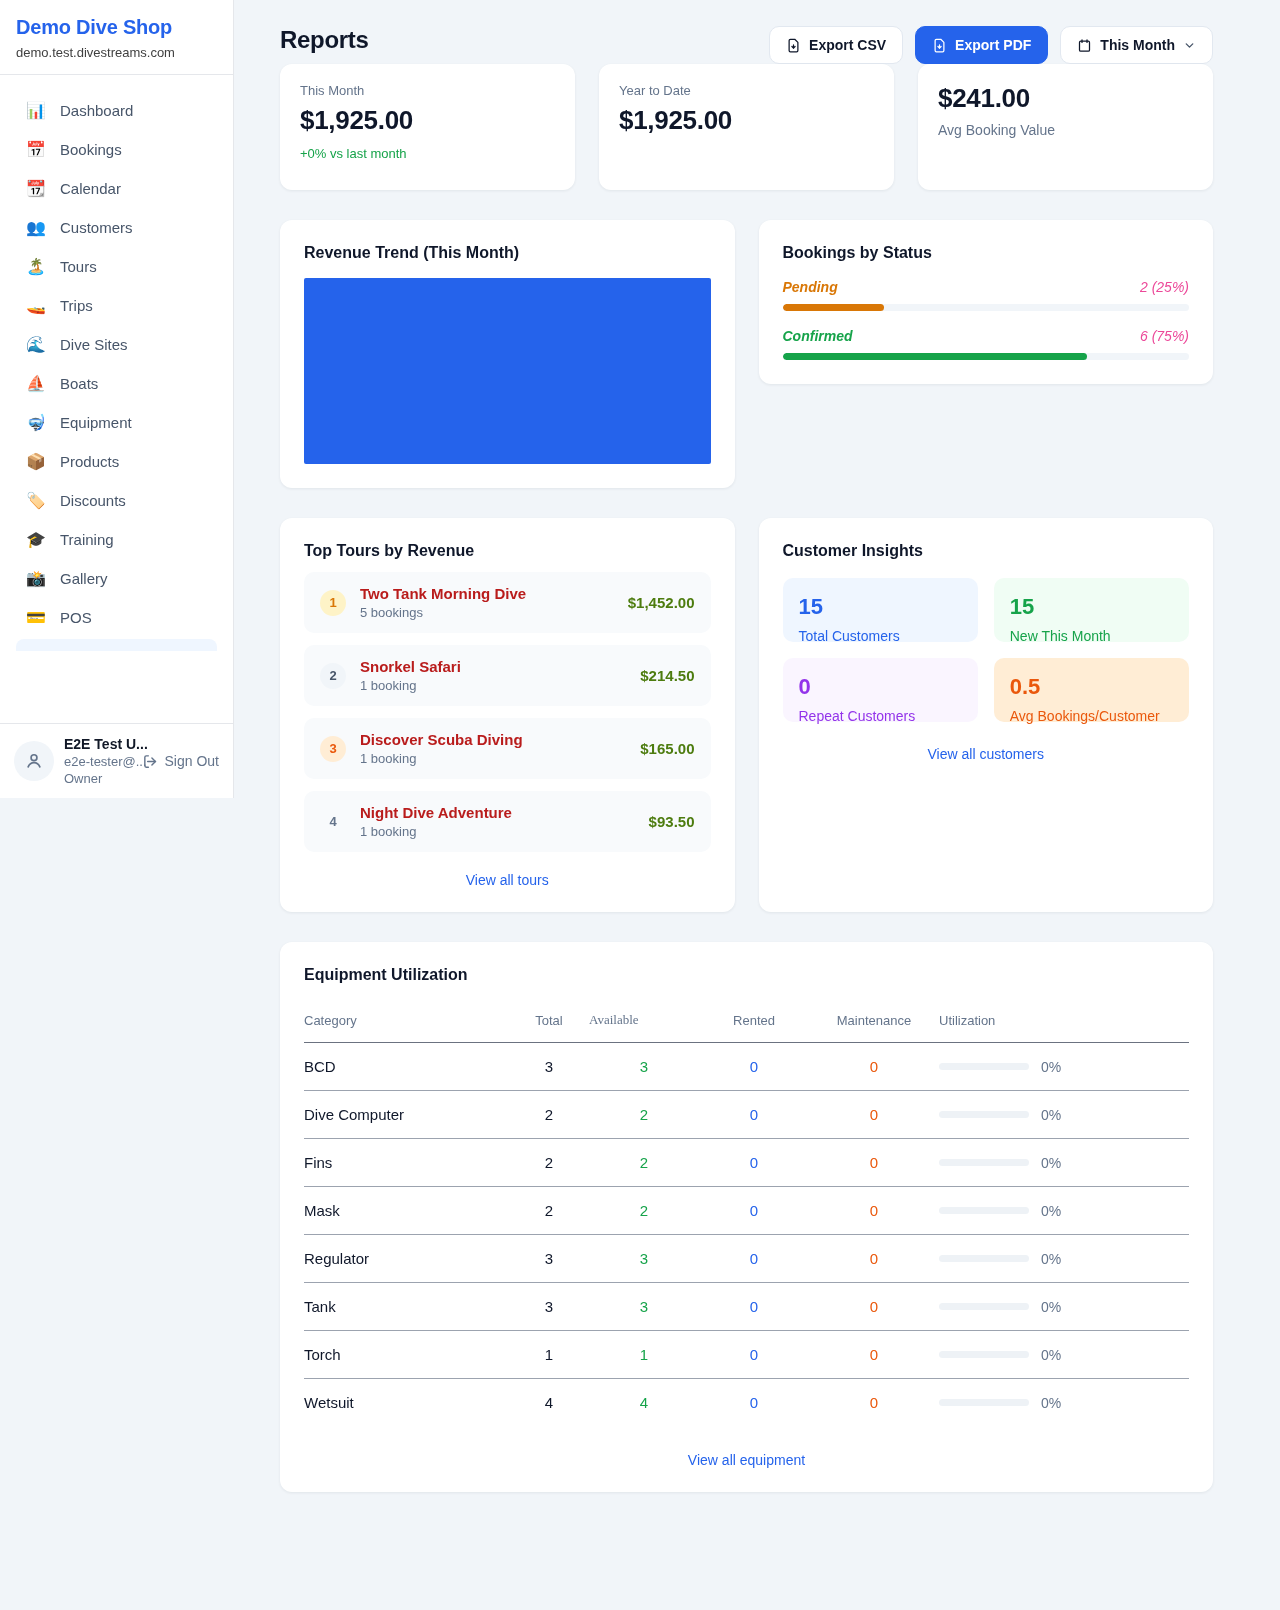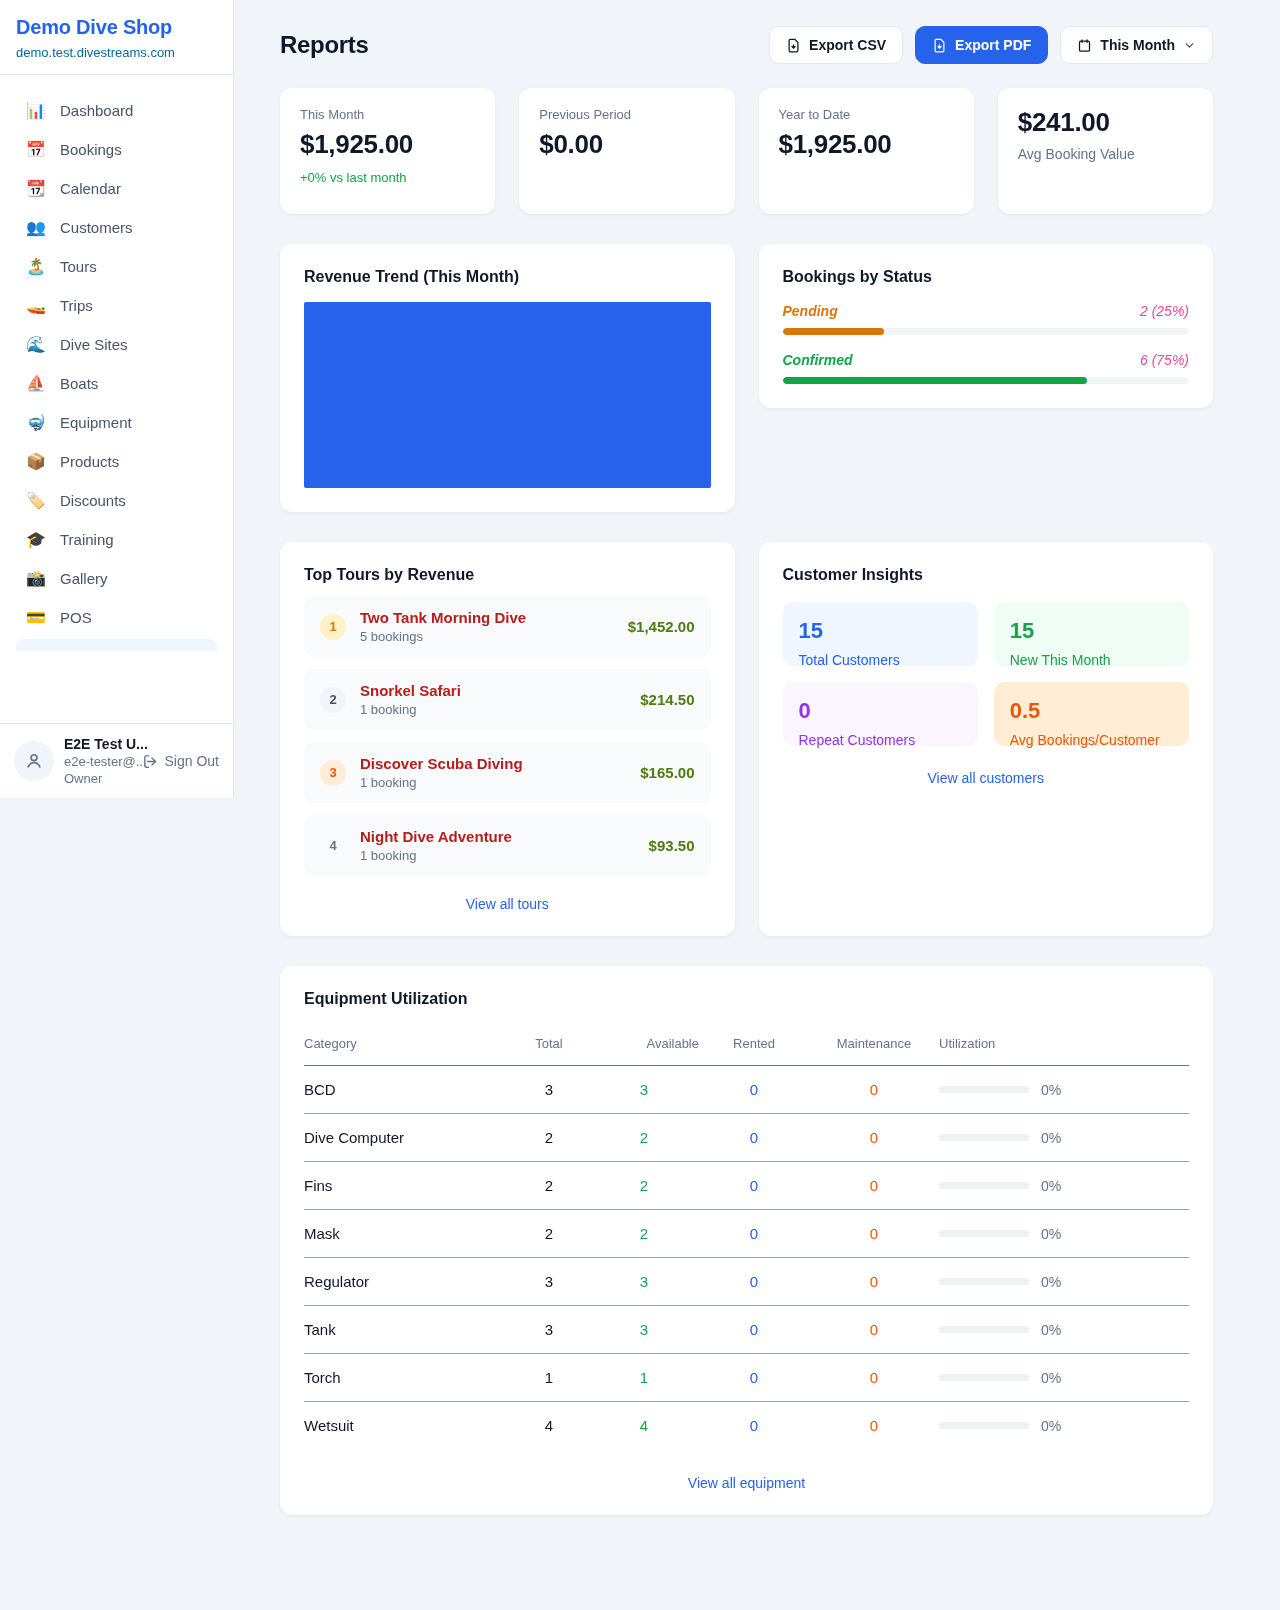--- a/index.html
+++ b/index.html
@@ -4,42 +4,42 @@
 <style>
   * { margin:0; padding:0; box-sizing:border-box; }
   html,body { width:1280px; min-height:1610px; background:#f1f5f9;
     font-family:"Liberation Sans", sans-serif; color:#0f172a; }
 
   
   .sidebar { position:absolute; left:0; top:0; width:234px; height:798px;
     background:#ffffff; border-right:1px solid #e5e7eb; }
   .brand { padding:16px 16px 14px 16px; border-bottom:1px solid #e5e7eb; }
   .brand-name { color:#2563eb; font-size:20px; font-weight:700; letter-spacing:-0.2px; }
-  .brand-domain { color:#0369a1; font-size:13px; margin-top:6px; }
+  .brand-domain { color:#404040; font-size:13px; margin-top:6px; }
   .nav { padding:16px 14px 0 14px; }
   .nav-item { display:flex; align-items:center; gap:14px; padding:10px 12px;
     border-radius:8px; color:#475569; font-size:15px; cursor:pointer; }
   .nav-icon { width:20px; font-size:16px; text-align:center; flex:0 0 20px; }
   .nav-selected-peek { margin:2px 2px 0 2px; height:12px; background:#eff6ff;
     border-radius:8px 8px 0 0; }
   .side-footer { position:absolute; left:0; bottom:0; width:100%;
     border-top:1px solid #e5e7eb; padding:12px 14px; display:flex;
     align-items:center; gap:10px; background:#fff; }
   .avatar { width:40px; height:40px; border-radius:50%; background:#f1f5f9;
     display:flex; align-items:center; justify-content:center; flex:0 0 40px; }
   .user-meta { flex:1; min-width:0; }
   .user-name { font-size:14px; font-weight:700; color:#111827; white-space:nowrap; }
   .user-email,.user-role { font-size:13px; color:#64748b; margin-top:2px; white-space:nowrap; }
   .signout { display:flex; align-items:center; gap:6px; color:#64748b;
     font-size:14px; cursor:pointer; white-space:nowrap; }
 
   
   .main { margin-left:250px; padding:26px 67px 33px 30px; }
-  .page-header { display:flex; align-items:center; justify-content:space-between;
-    margin-bottom:24px; }
+  .page-header { display:flex; justify-content:space-between;
+    }
   .page-title { font-size:24px; font-weight:800; letter-spacing:-0.3px; }
   .header-actions { display:flex; gap:12px; }
   .btn { display:flex; align-items:center; gap:8px; height:38px; padding:0 16px;
     border-radius:10px; font-size:14px; font-weight:700; cursor:pointer;
     background:#ffffff; border:1px solid #e2e8f0; color:#0f172a; }
   .btn.primary { background:#2563eb; border-color:#2563eb; color:#ffffff; }
   .btn svg { display:block; }
 
   .stats-row { display:flex; gap:24px; }
   .card { background:#ffffff; border-radius:12px;
@@ -227,24 +227,20 @@
     </div>
   </div>
 
   <div class="stats-row">
     <div class="card stat-card">
       <div class="stat-label">This Month</div>
       <div class="stat-value">$1,925.00</div>
       <div class="stat-delta">+0% vs last month</div>
     </div>
     <div class="card stat-card">
-      <div class="stat-label">Previous Period</div>
-      <div class="stat-value">$0.00</div>
-    </div>
-    <div class="card stat-card">
       <div class="stat-label">Year to Date</div>
       <div class="stat-value">$1,925.00</div>
     </div>
     <div class="card stat-card value-first">
       <div class="stat-value">$241.00</div>
       <div class="stat-label">Avg Booking Value</div>
     </div>
   </div>
 
   <div class="two-col">
@@ -341,21 +337,21 @@
       <a class="view-link" style="margin-top:24px;">View all customers</a>
     </div>
   </div>
 
   <div class="card equip-card">
     <div class="card-title">Equipment Utilization</div>
     <div class="equip-table">
       <div class="t-row t-head">
         <div>Category</div>
         <div style="text-align:center;">Total</div>
-        <div style="text-align:right;">Available</div>
+        <div style="text-align:left;font-family:Liberation Serif, serif;">Available</div>
         <div style="text-align:center;">Rented</div>
         <div style="text-align:center;">Maintenance</div>
         <div>Utilization</div>
       </div>
 
       <div class="t-row t-body">
         <div class="cell-cat">BCD</div>
         <div class="cell-num">3</div>
         <div class="cell-num cell-available">3</div>
         <div class="cell-num cell-rented">0</div>

